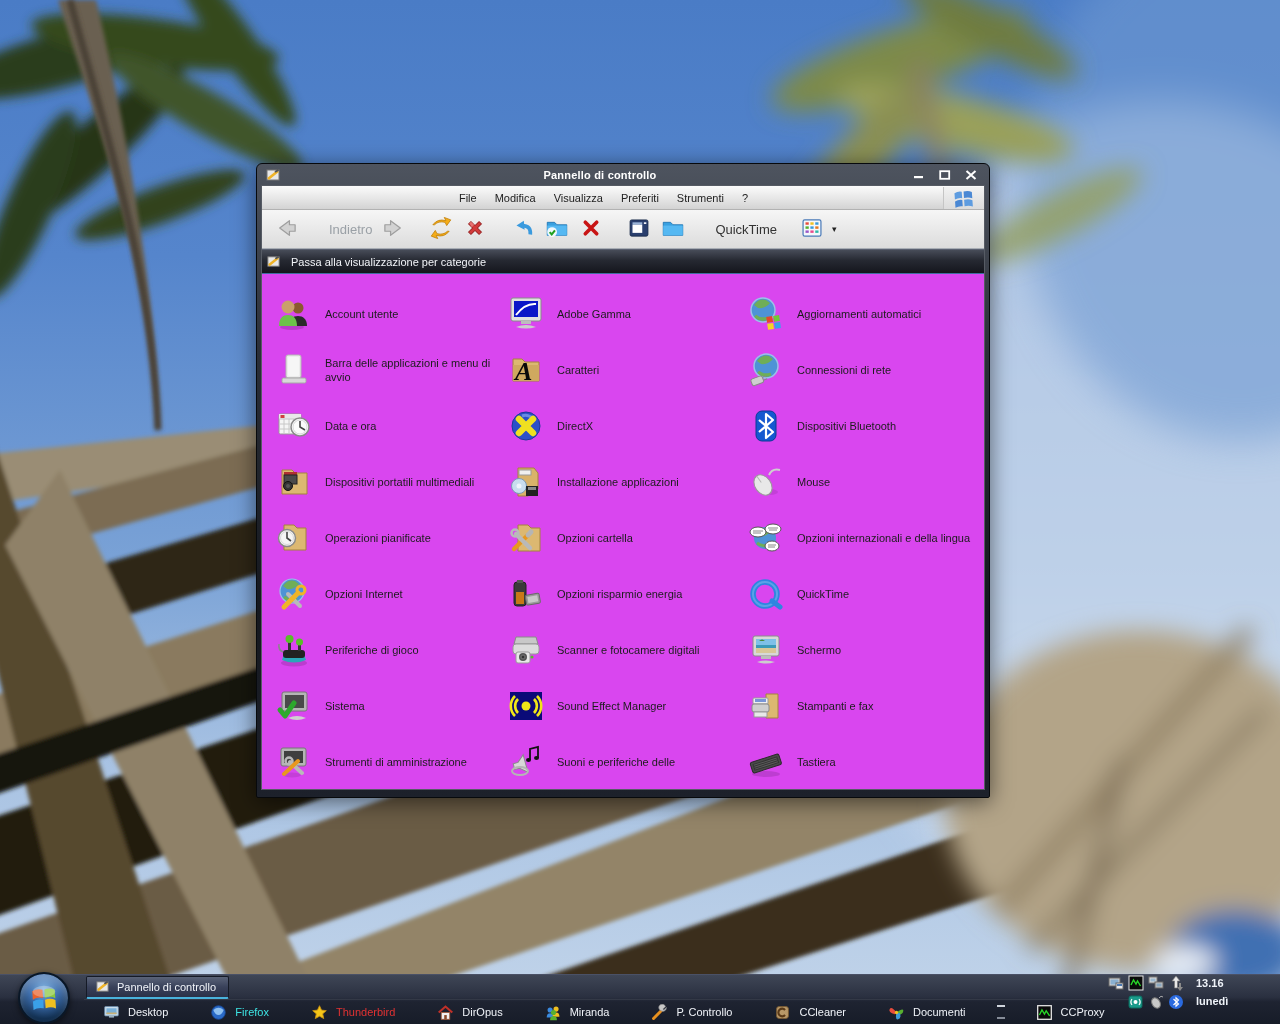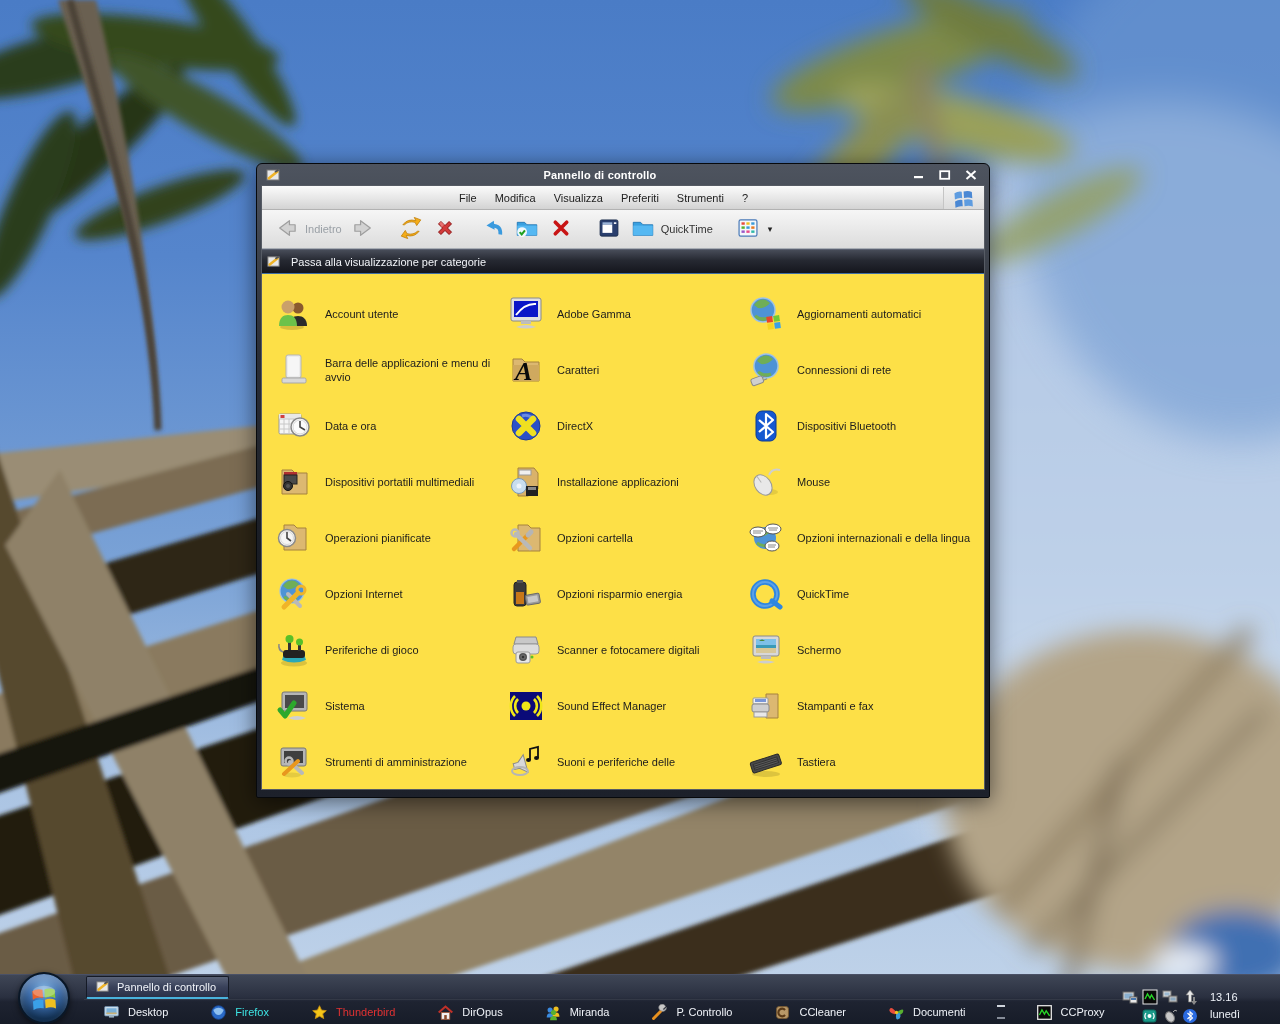--- a/index.html
+++ b/index.html
@@ -23,28 +23,28 @@
   .controls{display:flex;gap:14px;align-items:center;margin-right:4px;}
   .controls span{width:12px;height:10px;display:inline-flex;align-items:center;justify-content:center;cursor:pointer;}
   .inner{background:#f2f2f2;border:1px solid #565b64;height:605px;box-sizing:border-box;display:flex;flex-direction:column;}
   .menubar{height:23px;background:linear-gradient(#fbfbfb,#e6e6e6 55%,#d3d3d3);border-bottom:1px solid #b2b2b2;display:flex;align-items:center;}
   #menu{flex:1;display:flex;align-items:center;padding-left:2px;justify-content:center;}
   .menu-item{font-size:11px;color:#222;padding:3px 9px;cursor:pointer;}
   .winflag{width:40px;height:22px;display:flex;align-items:center;justify-content:center;border-left:1px solid #c5c5c5;background:linear-gradient(#f2f2f2,#dcdcdc);}
   .toolbar{height:38px;background:linear-gradient(#f6f6f6,#dcdcdc);border-bottom:1px solid #a8adb4;display:flex;align-items:center;padding:0 8px;}
   .tool-btn{display:flex;align-items:center;gap:5px;background:none;border:none;padding:2px 4px;cursor:pointer;}
   .tool-btn svg{width:26px;height:26px;}
-  .tool-btn .tlabel{font-size:11px;color:#333;}
+  .tool-btn .tlabel{font-size:13px;color:#333;margin-left:24px;}
   .tool-btn.disabled .tlabel{color:#9aa0a6;}
   .tb-sep{width:14px;}
   .caret{font-size:9px;color:#222;margin-left:2px;}
   .catbar{height:23px;background:linear-gradient(180deg,#474c58,#262932 45%,#14161d);border-top:1px solid #5a6070;border-bottom:1px solid #3f6ea2;display:flex;align-items:center;padding-left:4px;cursor:pointer;}
   .catbar .cb-icon{width:15px;height:15px;margin-right:10px;}
   .catbar span.cb-label{color:#f2f4f8;font-size:11px;}
-  #grid{flex:1;background:#fde047;display:grid;grid-template-columns:232px 240px auto;grid-auto-rows:56px;padding:12px 0 12px 13px;overflow:hidden;}
+  #grid{flex:1;background:#d946ef;display:grid;grid-template-columns:232px 240px auto;grid-auto-rows:56px;padding:12px 0 12px 13px;overflow:hidden;}
   .cp-item{display:flex;align-items:center;gap:12px;cursor:pointer;}
   .cp-item .ic{width:38px;height:38px;flex:0 0 auto;display:flex;align-items:center;justify-content:center;}
   .cp-item .ic svg{width:36px;height:36px;}
   .cp-item .lbl{font-size:11px;color:#1c1c1c;line-height:1.3;max-width:178px;}
   
   .taskbar{
     position:absolute;left:0;bottom:0;width:1280px;height:49px;z-index:5;
     background:linear-gradient(180deg,#3f4656 0%,#2a3040 45%,#1e2331 55%,#171c28 100%);
     border-top:1px solid #4a5166;
   }
@@ -59,21 +59,21 @@
   .tb-row.top{border-bottom:1px solid rgba(255,255,255,.07);}
   .task-btn{display:flex;align-items:center;gap:7px;height:20px;margin-left:2px;padding:0 12px 0 8px;cursor:pointer;
     background:linear-gradient(#5a6378,#39415a 50%,#2a3148);border:1px solid #151a26;border-bottom:2px solid #49b2dc;border-radius:2px;}
   .task-btn .ic{width:15px;height:15px;}
   .task-btn .tb-label{color:#f2f5fa;font-size:11px;}
   .ql-row{padding-left:6px;gap:16px;}
   .ql-item{display:flex;align-items:center;gap:8px;padding:0 13px;cursor:pointer;}
   .ql-item .ic{width:17px;height:17px;}
   .ql-item .ql-label{font-size:11px;color:#f0f3f8;}
   .ql-sep{width:8px;height:10px;margin:0 2px;border-top:2px solid #cfd4dc;border-bottom:2px solid #868c98;}
-  .tray{position:absolute;right:0;top:0;height:100%;display:flex;align-items:flex-end;}
+  .tray{position:absolute;right:14px;top:0;height:100%;display:flex;align-items:flex-start;font-weight:bold;}
   .tray-cols{display:flex;flex-direction:column;justify-content:center;gap:3px;}
   .tray-row{display:flex;gap:4px;justify-content:flex-end;align-items:center;}
   .tray-row .tic{width:16px;height:16px;cursor:pointer;}
   .clock{width:64px;padding-left:12px;padding-right:6px;display:flex;flex-direction:column;justify-content:center;cursor:pointer;}
   .clock div{color:#eef2f8;font-size:11px;line-height:1.6;}
 </style>
 </head>
 <body>
 
 <div id="wallpaper">

